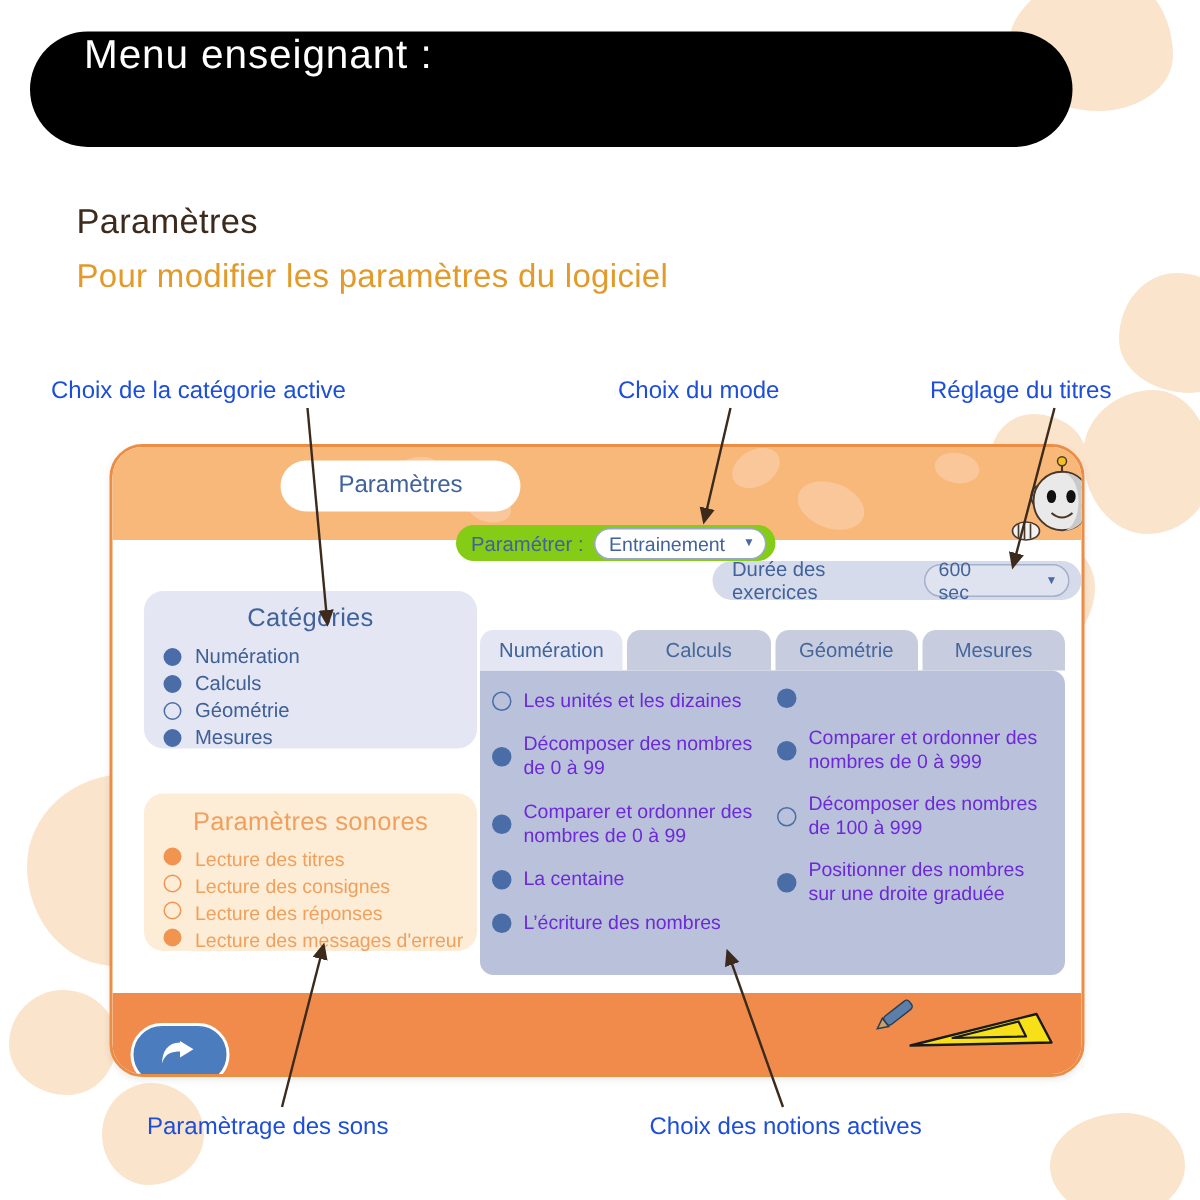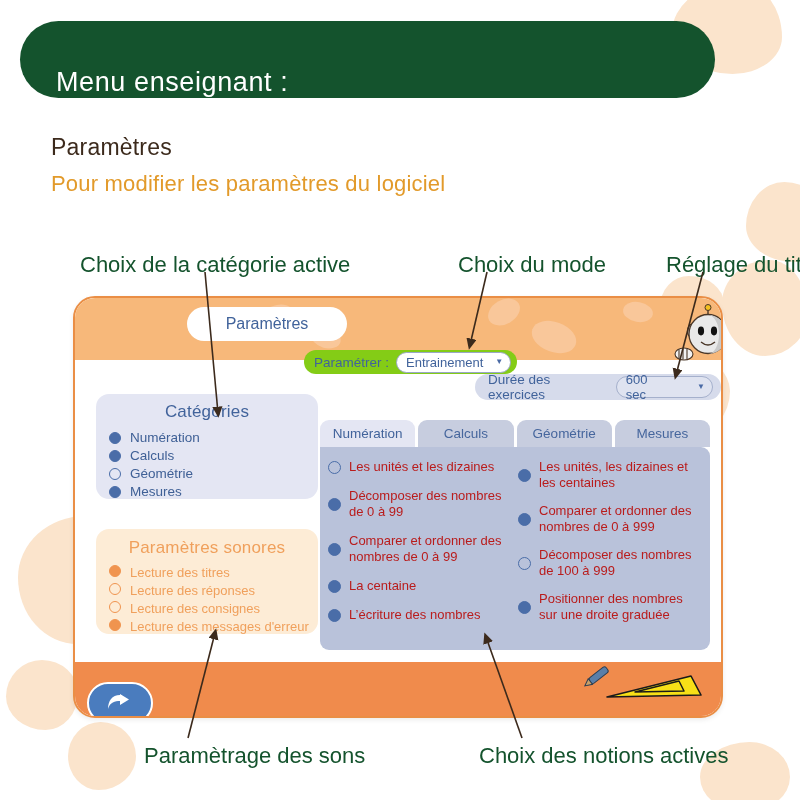--- a/index.html
+++ b/index.html
@@ -18,35 +18,35 @@
   .b4{left:722px;top:260px;width:86px;height:96px;border-radius:55% 45% 50% 50%/45% 55% 45% 55%;}
   .b5{left:646px;top:356px;width:84px;height:78px;border-radius:50% 50% 45% 55%/55% 45% 55% 45%;}
   .b6{left:18px;top:516px;width:108px;height:128px;border-radius:62% 38% 45% 55%/48% 58% 42% 52%;}
   .b7{left:6px;top:660px;width:72px;height:70px;border-radius:50% 50% 45% 55%/52% 48% 52% 48%;}
   .b8{left:68px;top:722px;width:68px;height:68px;border-radius:48% 52% 55% 45%/50% 50% 50% 50%;}
   .b9{left:700px;top:742px;width:90px;height:70px;border-radius:55% 45% 50% 50%/50% 50% 50% 50%;}
 
   
   .titlebar{
     position:absolute;left:20px;top:21px;width:695px;height:77px;
-    background:#14532d;border-radius:39px;z-index:2;
-    display:flex;align-items:flex-end;
+    background:#000000;border-radius:39px;z-index:2;
+    display:flex;align-items:flex-start;
   }
   .titlebar .t{
     color:#ffffff;font-size:27px;letter-spacing:.6px;
     padding-left:36px;font-weight:400;
   }
 
   
   .intro{position:absolute;left:51px;top:134px;z-index:2;}
   .intro h2{margin:0;font-size:23px;color:#3c2a1c;font-weight:400;letter-spacing:.2px;}
   .intro h3{margin:10px 0 0 0;font-size:22px;color:#e29a2a;font-weight:400;letter-spacing:.2px;}
 
   
-  .anno{position:absolute;color:#14532d;font-size:22px;z-index:6;white-space:nowrap;margin-left:46px;}
+  .anno{position:absolute;color:#1d4ed8;font-size:16px;z-index:6;white-space:nowrap;}
   .a-cat{left:34px;top:252px;}
   .a-mode{left:412px;top:252px;}
   .a-time{left:620px;top:252px;}
   .a-sons{left:98px;top:743px;}
   .a-notions{left:433px;top:743px;}
   .arrows{position:absolute;inset:0;z-index:6;pointer-events:none;}
 
   
   .app{
     position:absolute;left:73px;top:296px;width:650px;height:422px;
@@ -131,21 +131,21 @@
     display:flex;align-items:center;justify-content:center;
     color:#46669d;font-size:13.5px;
   }
   .tab.active{background:#e4e6f3;color:#41639b;}
   .notion-body{
     background:#b9c2da;border-radius:0 9px 9px 9px;height:203px;
     display:flex;padding:12px 8px 0 8px;box-sizing:border-box;gap:6px;
   }
   .ncol{flex:1;display:flex;flex-direction:column;}
   .nitem{display:flex;gap:8px;align-items:center;margin-bottom:12px;}
-  .nitem .txt{color:#b91c1c;font-size:13px;line-height:16px;}
+  .nitem .txt{color:#6d28d9;font-size:13px;line-height:16px;}
   .nitem .dot{width:13px;height:13px;}
   .ncol.left .nitem{margin-bottom:13px;}
 
   
   .app-footer{
     position:absolute;left:0;bottom:0;width:100%;height:54px;background:#f08b4c;
   }
   .backbtn{
     position:absolute;left:12px;bottom:-8px;width:66px;height:42px;
     background:#4a7cbe;border-radius:21px;border:2px solid #ffffff;
@@ -274,25 +274,25 @@
 
     <div class="card-snd">
       <div class="ttl">Paramètres sonores</div>
       <ul>
         <li>
           <span class="dot on-o"></span>
           <span class="lab">Lecture des titres</span>
         </li>
         <li>
           <span class="dot off-o"></span>
+          <span class="lab">Lecture des consignes</span>
+        </li>
+        <li>
+          <span class="dot off-o"></span>
           <span class="lab">Lecture des réponses</span>
-        </li>
-        <li>
-          <span class="dot off-o"></span>
-          <span class="lab">Lecture des consignes</span>
         </li>
         <li>
           <span class="dot on-o"></span>
           <span class="lab">Lecture des messages d'erreur</span>
         </li>
       </ul>
     </div>
 
     <div class="notions">
       <div class="tabs">
@@ -330,21 +330,20 @@
           </div>
           <div class="nitem">
             <span class="dot on"></span>
             <span class="txt">L’écriture des nombres</span>
           </div>
         </div>
 
         <div class="ncol right">
           <div class="nitem">
             <span class="dot on"></span>
-            <span class="txt">Les unités, les dizaines et les centaines</span>
           </div>
           <div class="nitem">
             <span class="dot on"></span>
             <span class="txt">Comparer et ordonner des nombres de 0 à 999</span>
           </div>
           <div class="nitem">
             <span class="dot off"></span>
             <span class="txt">Décomposer des nombres de 100 à 999</span>
           </div>
           <div class="nitem">

